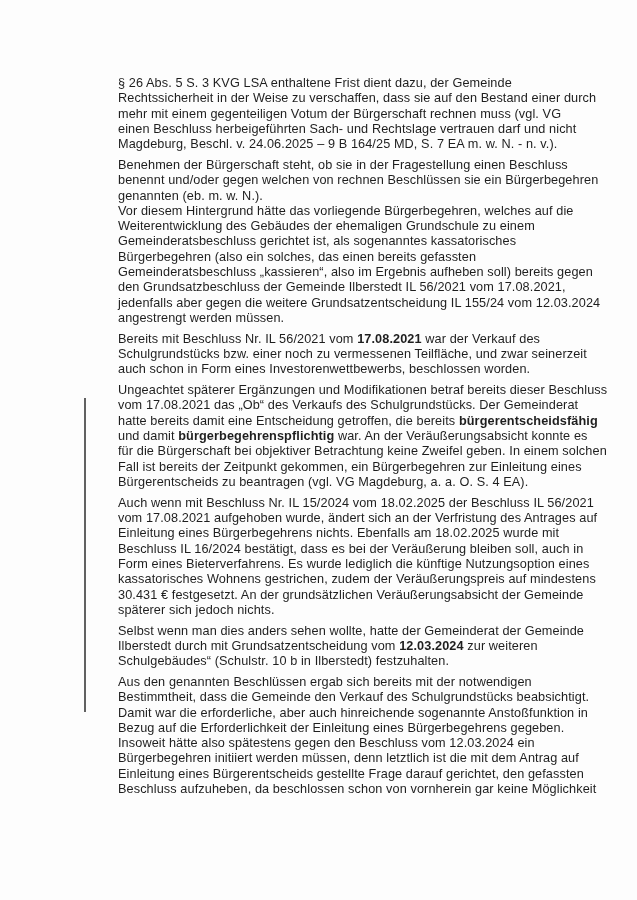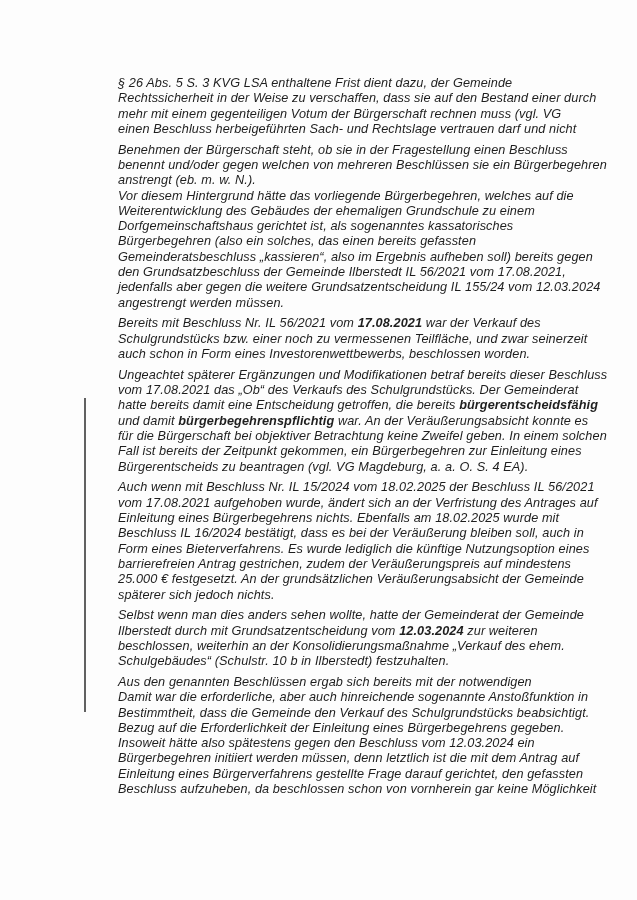--- a/index.html
+++ b/index.html
@@ -7,21 +7,20 @@
     padding: 0;
     background: #ffffff;
   }
   .page {
     position: relative;
     width: 637px;
     height: 900px;
     background: #fdfdfd;
     overflow: hidden;
     font-family: "Liberation Sans", "DejaVu Sans", sans-serif;
-    font-style: italic;
   }
   .scan-line {
     position: absolute;
     left: 84px;
     top: 398px;
     width: 2px;
     height: 314px;
     background: #454545;
     opacity: 0.85;
   }
@@ -49,28 +48,29 @@
 <body>
 
 <div class="page">
   <div class="scan-line"></div>
   <div class="textblock">
       <div class="para">
         <div class="line"><span>§ 26 Abs. 5 S. 3 KVG LSA enthaltene Frist dient dazu, der Gemeinde</span></div>
         <div class="line"><span>Rechtssicherheit in der Weise zu verschaffen, dass sie auf den Bestand einer durch</span></div>
         <div class="line"><span>mehr mit einem gegenteiligen Votum der Bürgerschaft rechnen muss (vgl. VG</span></div>
         <div class="line"><span>einen Beschluss herbeigeführten Sach- und Rechtslage vertrauen darf und nicht</span></div>
+        <div class="line"><span>Magdeburg, Beschl. v. 24.06.2025 – 9 B 164/25 MD, S. 7 EA m. w. N. - n. v.).</span></div>
       </div>
       <div class="para">
         <div class="line"><span>Benehmen der Bürgerschaft steht, ob sie in der Fragestellung einen Beschluss</span></div>
-        <div class="line"><span>benennt und/oder gegen welchen von mehreren Beschlüssen sie ein Bürgerbegehren</span></div>
-        <div class="line"><span>anstrengt (eb. m. w. N.).</span></div>
+        <div class="line"><span>benennt und/oder gegen welchen von rechnen Beschlüssen sie ein Bürgerbegehren</span></div>
+        <div class="line"><span>genannten (eb. m. w. N.).</span></div>
         <div class="line"><span>Vor diesem Hintergrund hätte das vorliegende Bürgerbegehren, welches auf die</span></div>
         <div class="line"><span>Weiterentwicklung des Gebäudes der ehemaligen Grundschule zu einem</span></div>
-        <div class="line"><span>Dorfgemeinschaftshaus gerichtet ist, als sogenanntes kassatorisches</span></div>
+        <div class="line"><span>Gemeinderatsbeschluss gerichtet ist, als sogenanntes kassatorisches</span></div>
         <div class="line"><span>Bürgerbegehren (also ein solches, das einen bereits gefassten</span></div>
         <div class="line"><span>Gemeinderatsbeschluss „kassieren“, also im Ergebnis aufheben soll) bereits gegen</span></div>
         <div class="line"><span>den Grundsatzbeschluss der Gemeinde Ilberstedt IL 56/2021 vom 17.08.2021,</span></div>
         <div class="line"><span>jedenfalls aber gegen die weitere Grundsatzentscheidung IL 155/24 vom 12.03.2024</span></div>
         <div class="line"><span>angestrengt werden müssen.</span></div>
       </div>
       <div class="para">
         <div class="line"><span>Bereits mit Beschluss Nr. IL 56/2021 vom </span><span class="bold">17.08.2021</span><span> war der Verkauf des</span></div>
         <div class="line"><span>Schulgrundstücks bzw. einer noch zu vermessenen Teilfläche, und zwar seinerzeit</span></div>
         <div class="line"><span>auch schon in Form eines Investorenwettbewerbs, beschlossen worden.</span></div>
@@ -83,34 +83,33 @@
         <div class="line"><span>für die Bürgerschaft bei objektiver Betrachtung keine Zweifel geben. In einem solchen</span></div>
         <div class="line"><span>Fall ist bereits der Zeitpunkt gekommen, ein Bürgerbegehren zur Einleitung eines</span></div>
         <div class="line"><span>Bürgerentscheids zu beantragen (vgl. VG Magdeburg, a. a. O. S. 4 EA).</span></div>
       </div>
       <div class="para">
         <div class="line"><span>Auch wenn mit Beschluss Nr. IL 15/2024 vom 18.02.2025 der Beschluss IL 56/2021</span></div>
         <div class="line"><span>vom 17.08.2021 aufgehoben wurde, ändert sich an der Verfristung des Antrages auf</span></div>
         <div class="line"><span>Einleitung eines Bürgerbegehrens nichts. Ebenfalls am 18.02.2025 wurde mit</span></div>
         <div class="line"><span>Beschluss IL 16/2024 bestätigt, dass es bei der Veräußerung bleiben soll, auch in</span></div>
         <div class="line"><span>Form eines Bieterverfahrens. Es wurde lediglich die künftige Nutzungsoption eines</span></div>
-        <div class="line"><span>barrierefreien Antrag gestrichen, zudem der Veräußerungspreis auf mindestens</span></div>
-        <div class="line"><span>25.000 € festgesetzt. An der grundsätzlichen Veräußerungsabsicht der Gemeinde</span></div>
+        <div class="line"><span>kassatorisches Wohnens gestrichen, zudem der Veräußerungspreis auf mindestens</span></div>
+        <div class="line"><span>30.431 € festgesetzt. An der grundsätzlichen Veräußerungsabsicht der Gemeinde</span></div>
         <div class="line"><span>späterer sich jedoch nichts.</span></div>
       </div>
       <div class="para">
         <div class="line"><span>Selbst wenn man dies anders sehen wollte, hatte der Gemeinderat der Gemeinde</span></div>
         <div class="line"><span>Ilberstedt durch mit Grundsatzentscheidung vom </span><span class="bold">12.03.2024</span><span> zur weiteren</span></div>
-        <div class="line"><span>beschlossen, weiterhin an der Konsolidierungsmaßnahme „Verkauf des ehem.</span></div>
         <div class="line"><span>Schulgebäudes“ (Schulstr. 10 b in Ilberstedt) festzuhalten.</span></div>
       </div>
       <div class="para">
         <div class="line"><span>Aus den genannten Beschlüssen ergab sich bereits mit der notwendigen</span></div>
+        <div class="line"><span>Bestimmtheit, dass die Gemeinde den Verkauf des Schulgrundstücks beabsichtigt.</span></div>
         <div class="line"><span>Damit war die erforderliche, aber auch hinreichende sogenannte Anstoßfunktion in</span></div>
-        <div class="line"><span>Bestimmtheit, dass die Gemeinde den Verkauf des Schulgrundstücks beabsichtigt.</span></div>
         <div class="line"><span>Bezug auf die Erforderlichkeit der Einleitung eines Bürgerbegehrens gegeben.</span></div>
         <div class="line"><span>Insoweit hätte also spätestens gegen den Beschluss vom 12.03.2024 ein</span></div>
         <div class="line"><span>Bürgerbegehren initiiert werden müssen, denn letztlich ist die mit dem Antrag auf</span></div>
-        <div class="line"><span>Einleitung eines Bürgerverfahrens gestellte Frage darauf gerichtet, den gefassten</span></div>
+        <div class="line"><span>Einleitung eines Bürgerentscheids gestellte Frage darauf gerichtet, den gefassten</span></div>
         <div class="line"><span>Beschluss aufzuheben, da beschlossen schon von vornherein gar keine Möglichkeit</span></div>
       </div>
     </div>
 </div>
 
 </body></html>

